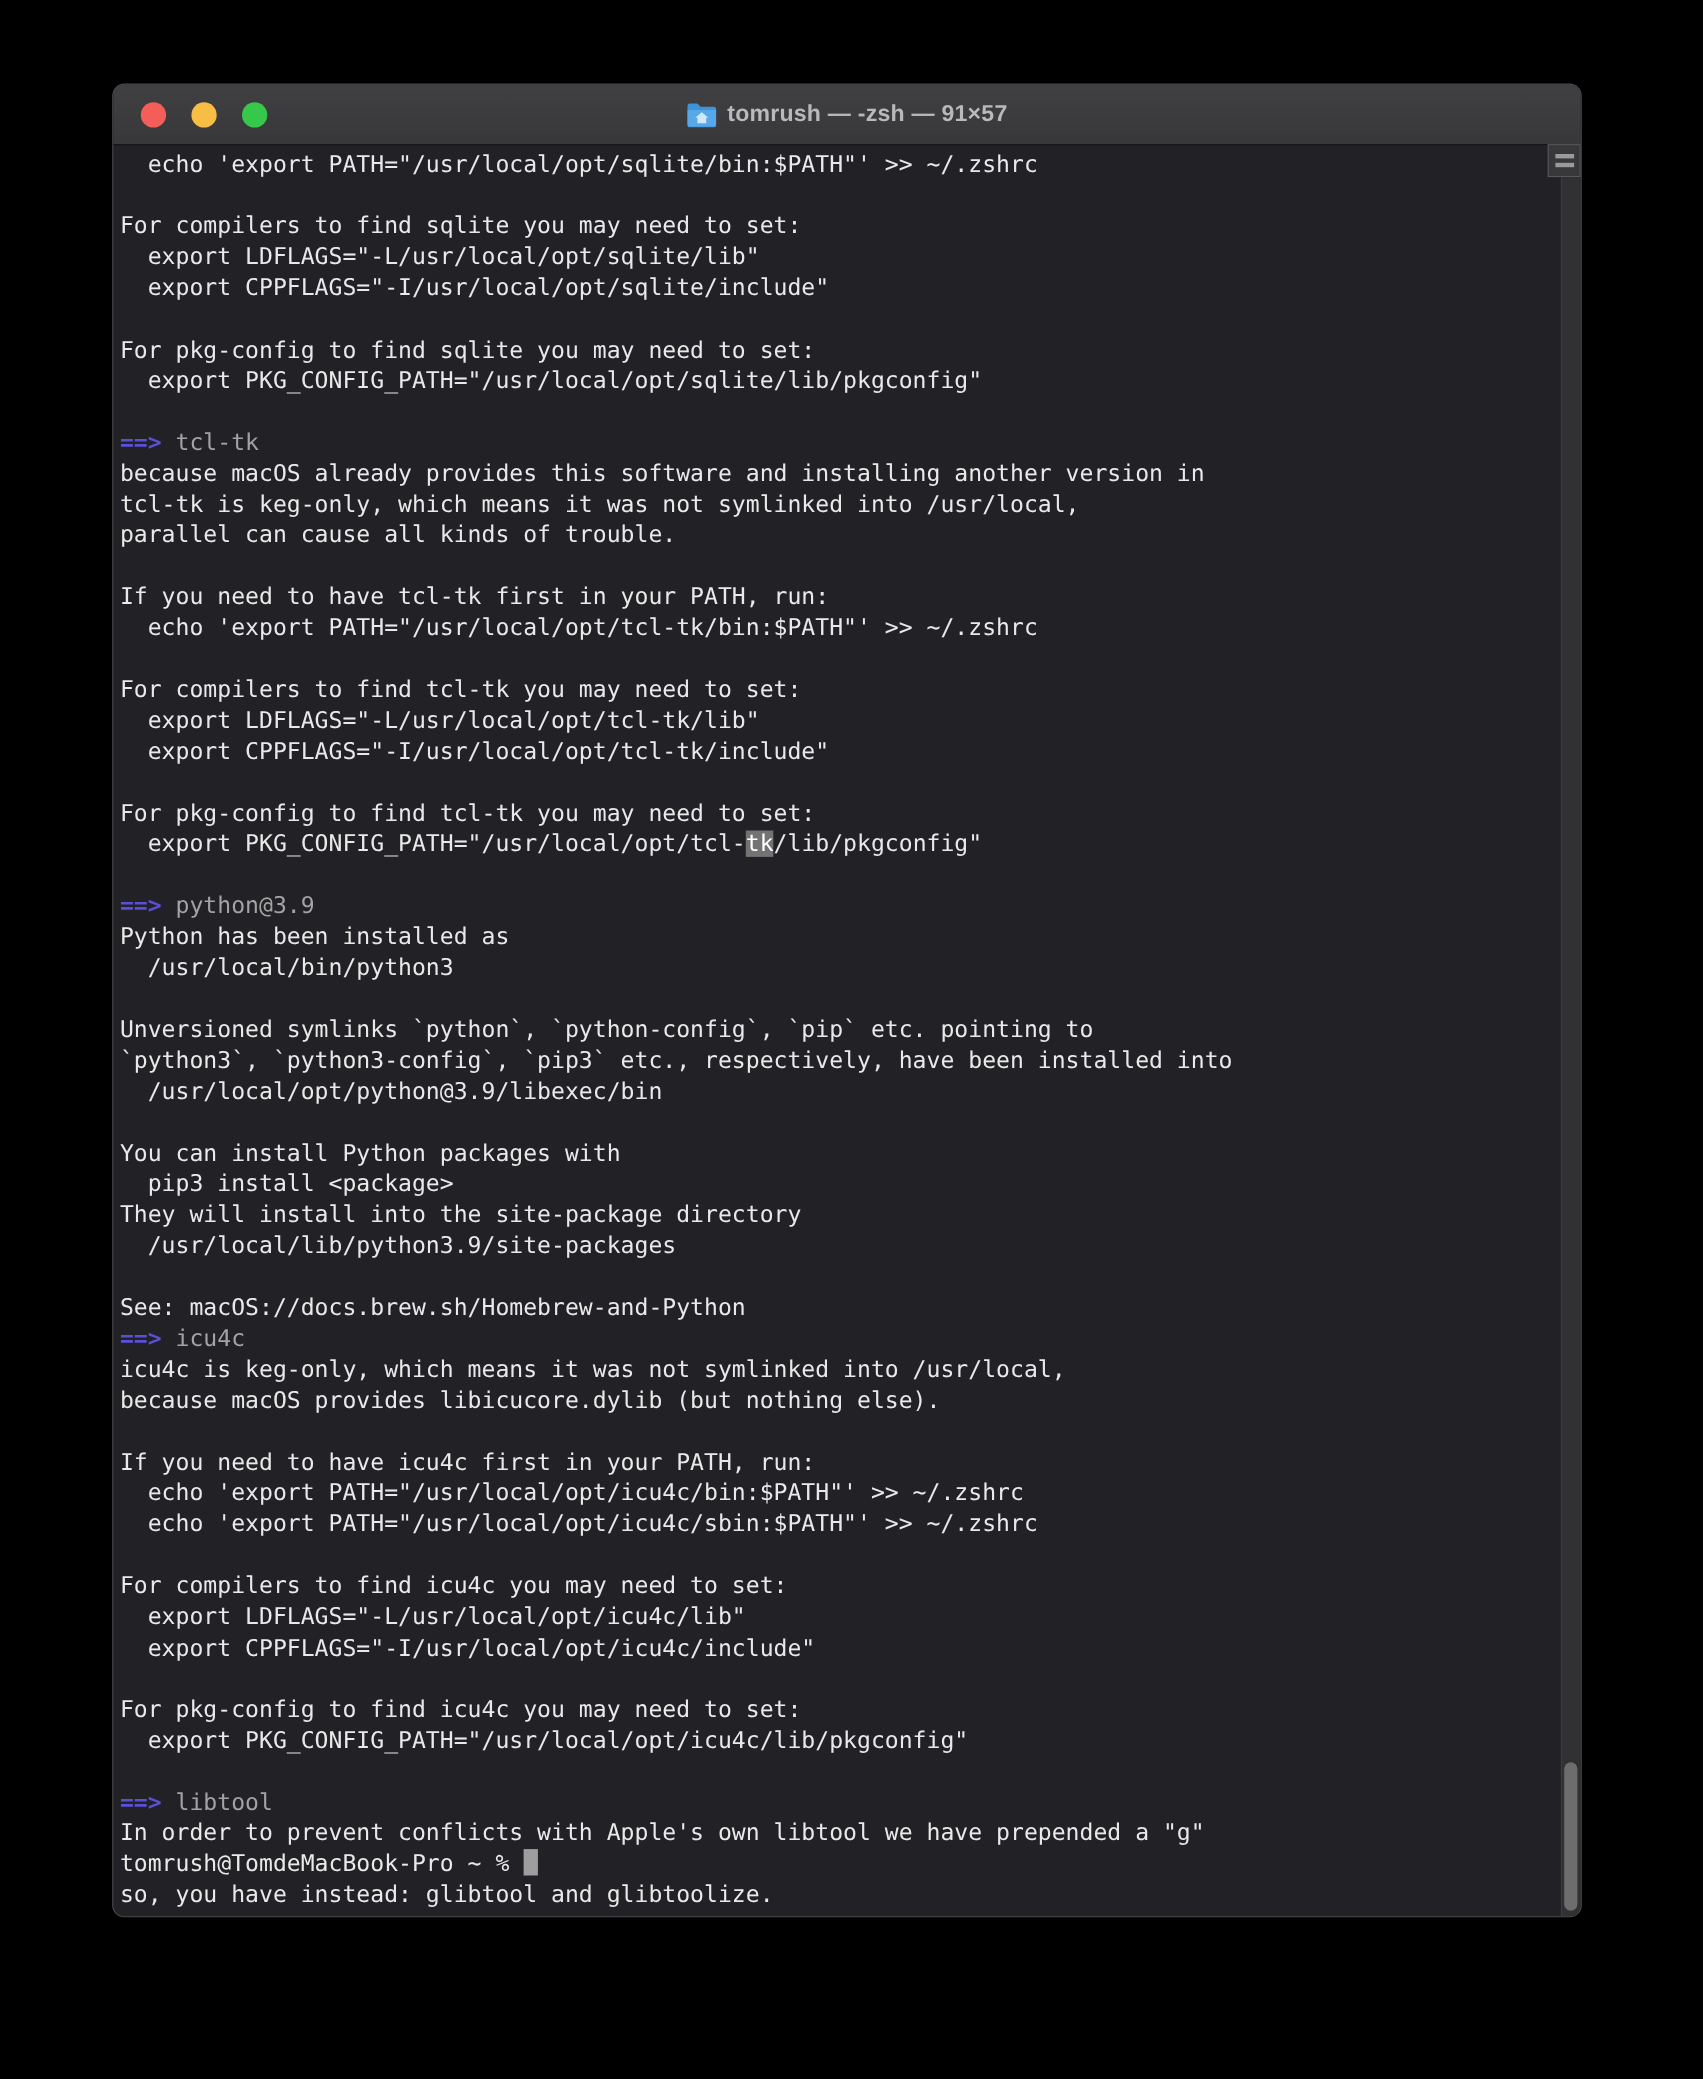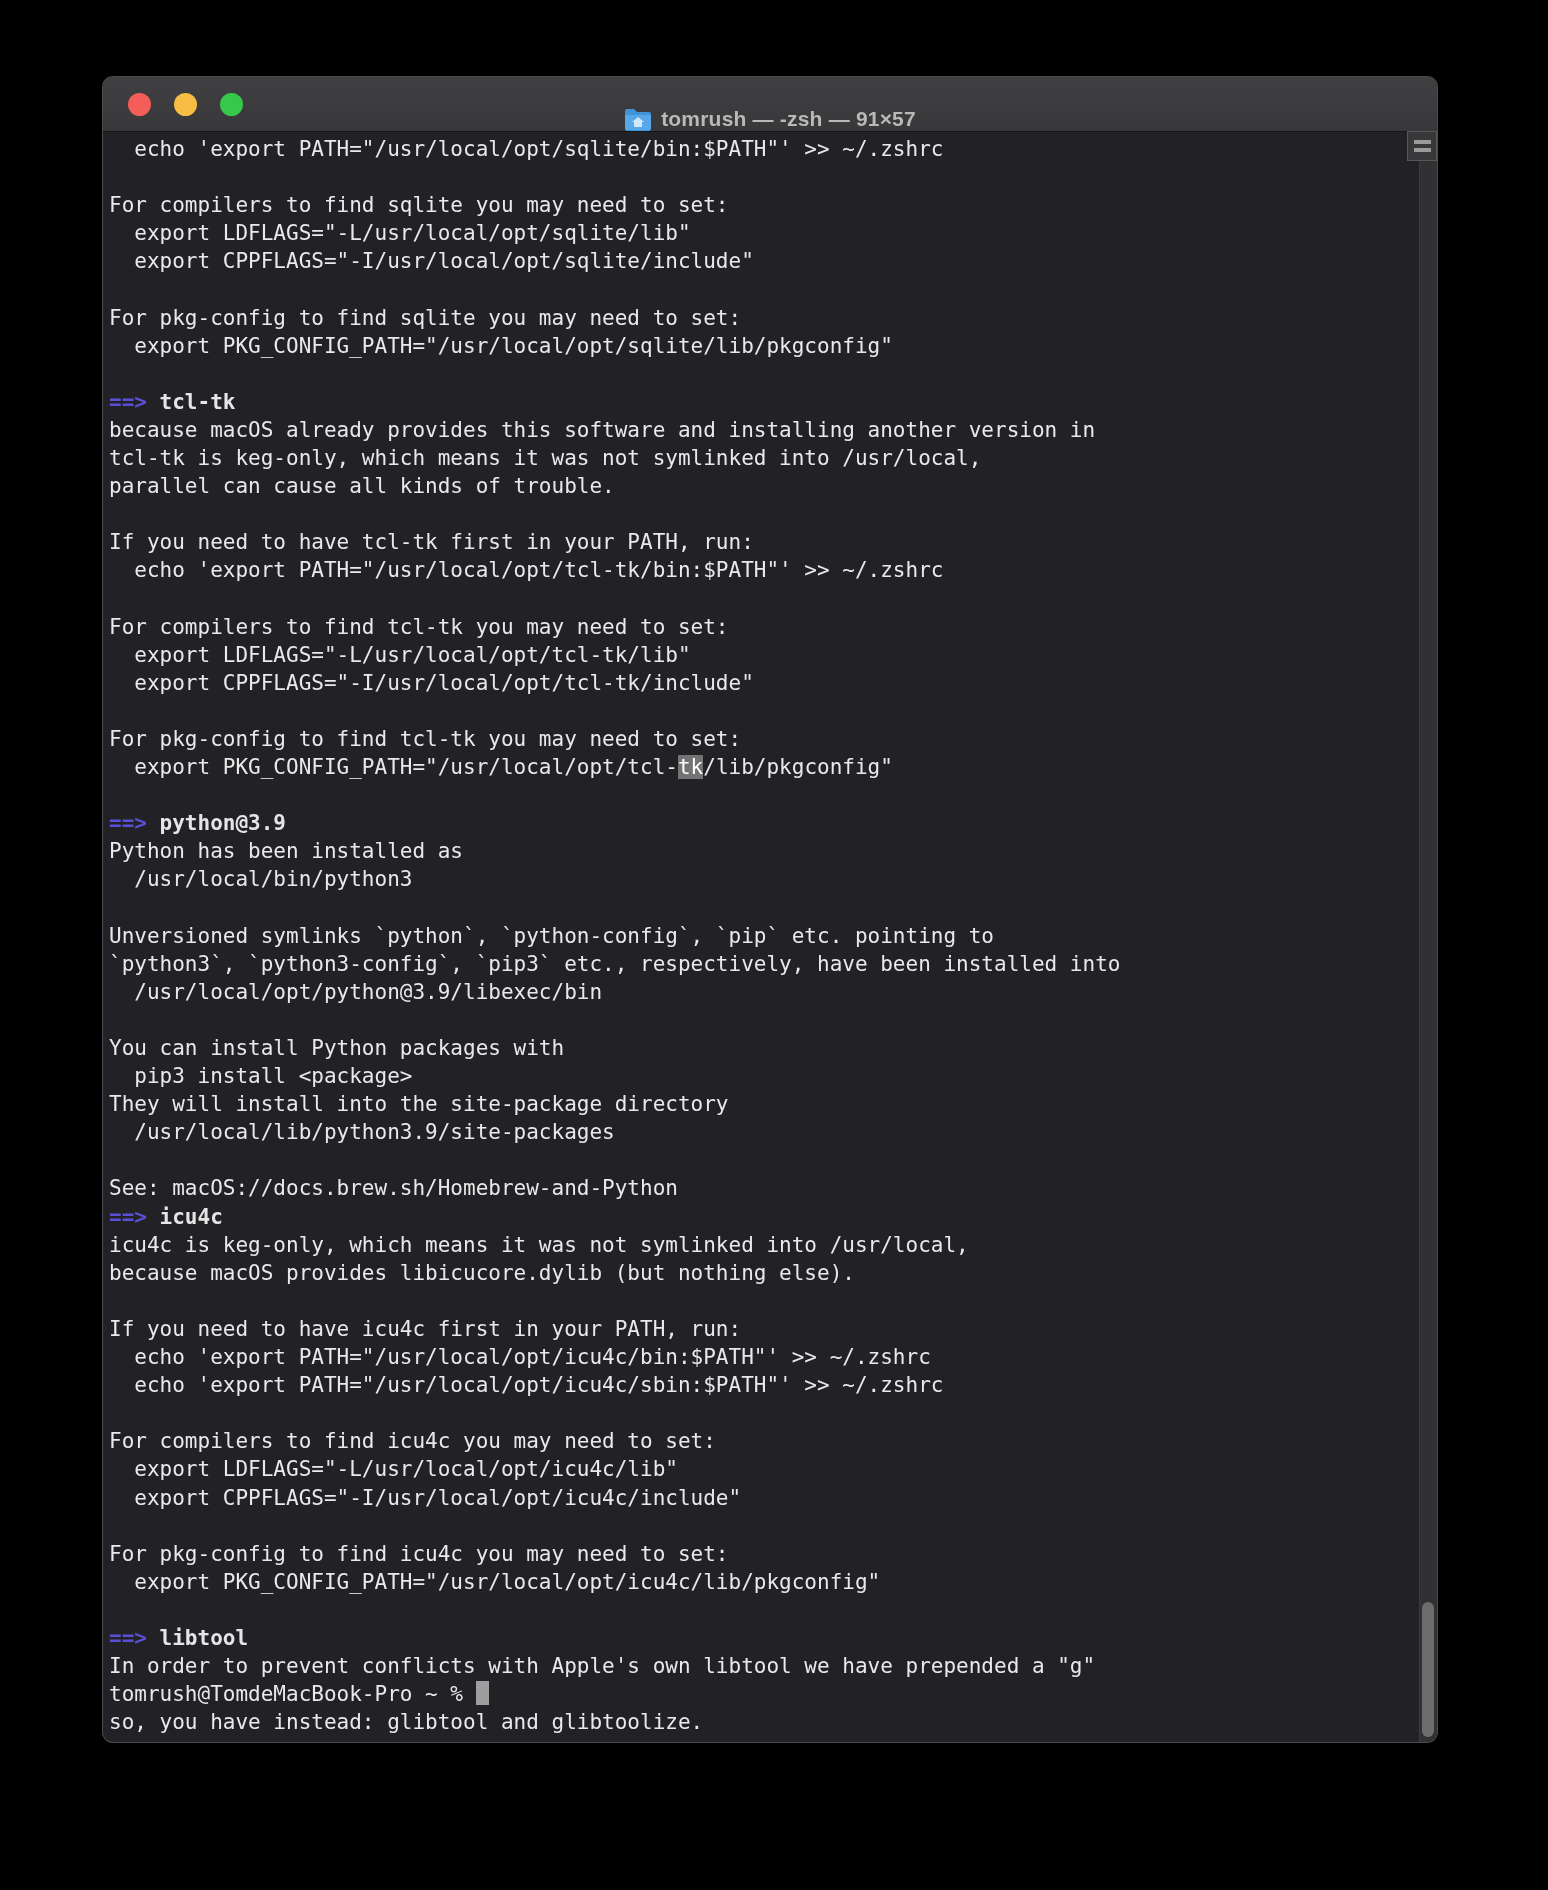--- a/index.html
+++ b/index.html
@@ -12,21 +12,21 @@
   }
   .window{
     position:absolute;left:103px;top:77px;width:1334px;height:1665px;
     background:#222125;border-radius:10px;overflow:hidden;
     box-shadow:0 0 0 1px #4a4a4a,0 22px 60px rgba(0,0,0,.8);
   }
   .titlebar{
     position:absolute;left:0;top:0;right:0;height:54px;
     background:linear-gradient(#403f42,#383739);
     border-bottom:1px solid #161616;
-    display:flex;align-items:flex-end;justify-content:center;
+    display:flex;align-items:center;justify-content:center;
   }
   .lights{position:absolute;left:25px;top:0;height:54px;display:flex;align-items:center;gap:23px;}
   .light{width:23px;height:23px;border-radius:50%;}
   .light.red{background:#f35f58;}
   .light.yellow{background:#f8bd44;}
   .light.green{background:#36c84b;}
   .titlewrap{display:flex;align-items:center;gap:9px;}
   .proxy{width:28px;height:23px;position:relative;flex:0 0 auto;}
   .title{
     font-size:21px;font-weight:bold;color:#b9b9b9;letter-spacing:.2px;
@@ -34,21 +34,21 @@
   }
   .content{
     position:absolute;left:0;top:54px;right:0;bottom:0;
     padding:4px 0 0 6px;
     font-family:"DejaVu Sans Mono","Liberation Mono",monospace;
     font-size:21px;line-height:28.1px;
     color:#e9e9e9;
   }
   .line{height:28.1px;white-space:pre;overflow:visible;}
   .seg-arrow{color:#5b4fd8;font-weight:bold;}
-  .seg-bold{color:#e5e5e5;font-weight:bold;}
+  .seg-bold{color:#a3a3a3;font-weight:normal;}
   .seg-highlight{background:#737373;color:#ffffff;}
   .seg-cursor{
     display:inline-block;width:13px;height:24px;background:#9e9e9e;
     vertical-align:-4px;
   }
   .split-btn{
     position:absolute;right:0;top:54px;width:30px;height:30px;
     background:#38373a;border:1px solid #575757;box-sizing:border-box;
     display:flex;flex-direction:column;align-items:center;justify-content:center;gap:4px;
   }

